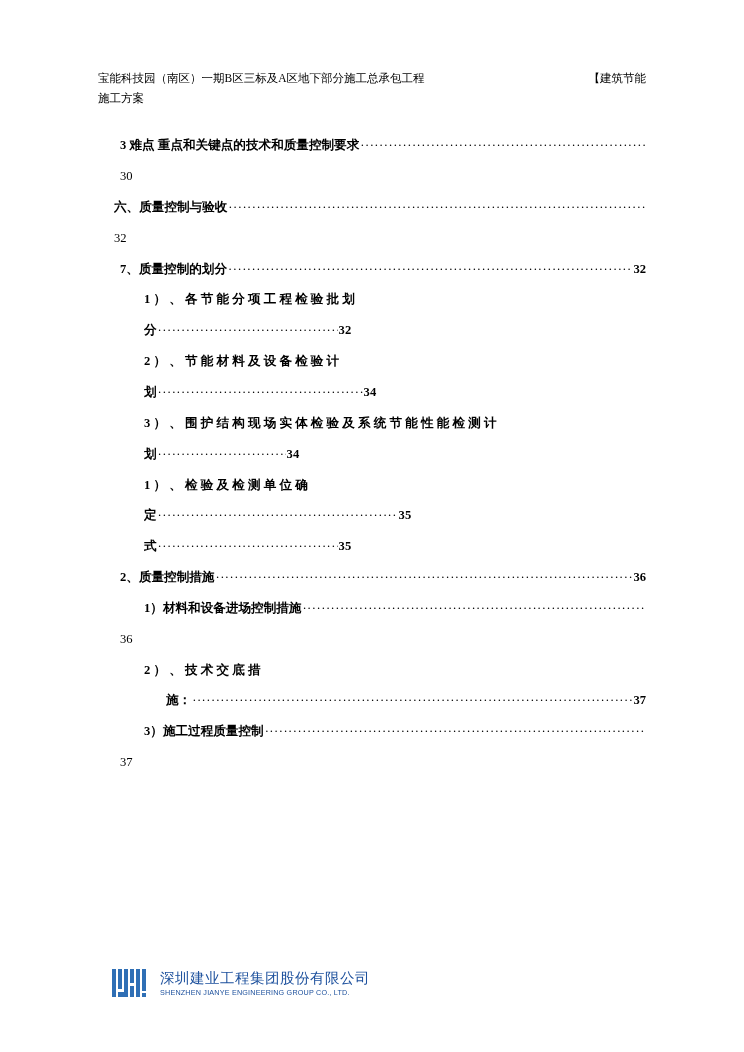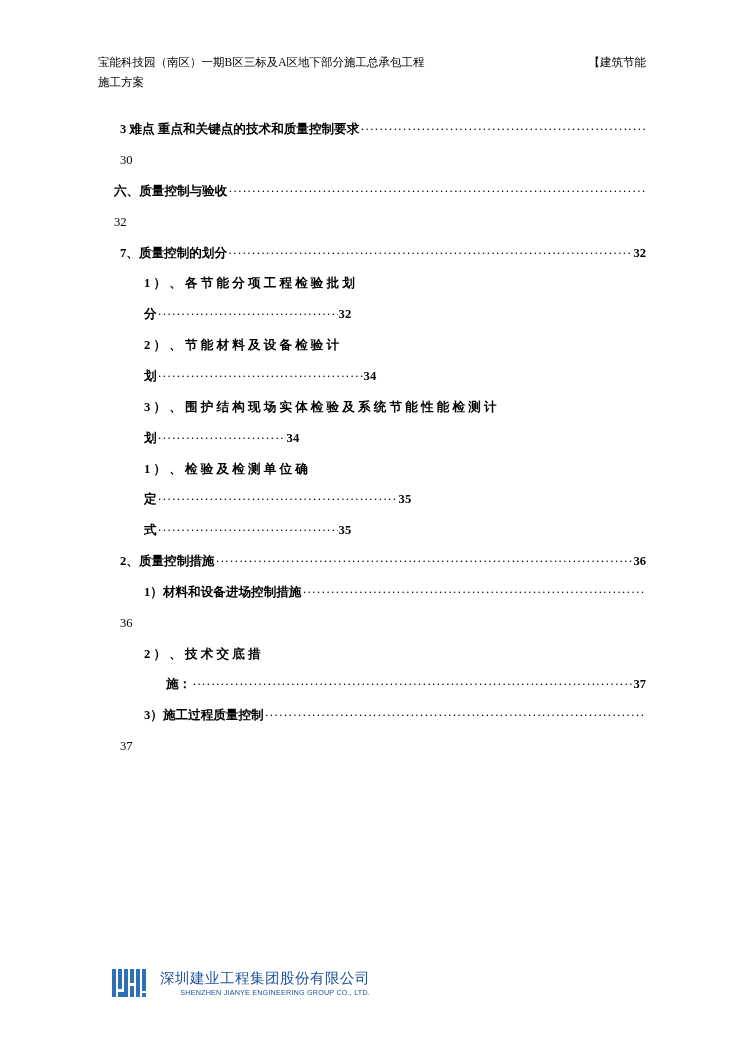--- a/index.html
+++ b/index.html
@@ -15,21 +15,21 @@
     width: 744px;
     height: 1052px;
     background: #ffffff;
     box-sizing: border-box;
     overflow: hidden;
     margin: 0 auto;
   }
   .content {
     position: absolute;
     left: 98px;
-    top: 52px;
+    top: 68px;
     width: 548px;
   }
   
   .header {
     display: flex;
     justify-content: space-between;
     align-items: flex-start;
     font-size: 11.5px;
     line-height: 1.75;
     color: #000;
@@ -87,21 +87,20 @@
     font-weight: bold;
   }
 
   
   .footer {
     position: absolute;
     left: 110px;
     bottom: 52px;
     display: flex;
     align-items: center;
-    text-align: right;
   }
   .logo-mark {
     width: 42px;
     height: 34px;
     margin-right: 8px;
     flex: 0 0 auto;
   }
   .footer-text {
     display: flex;
     flex-direction: column;

